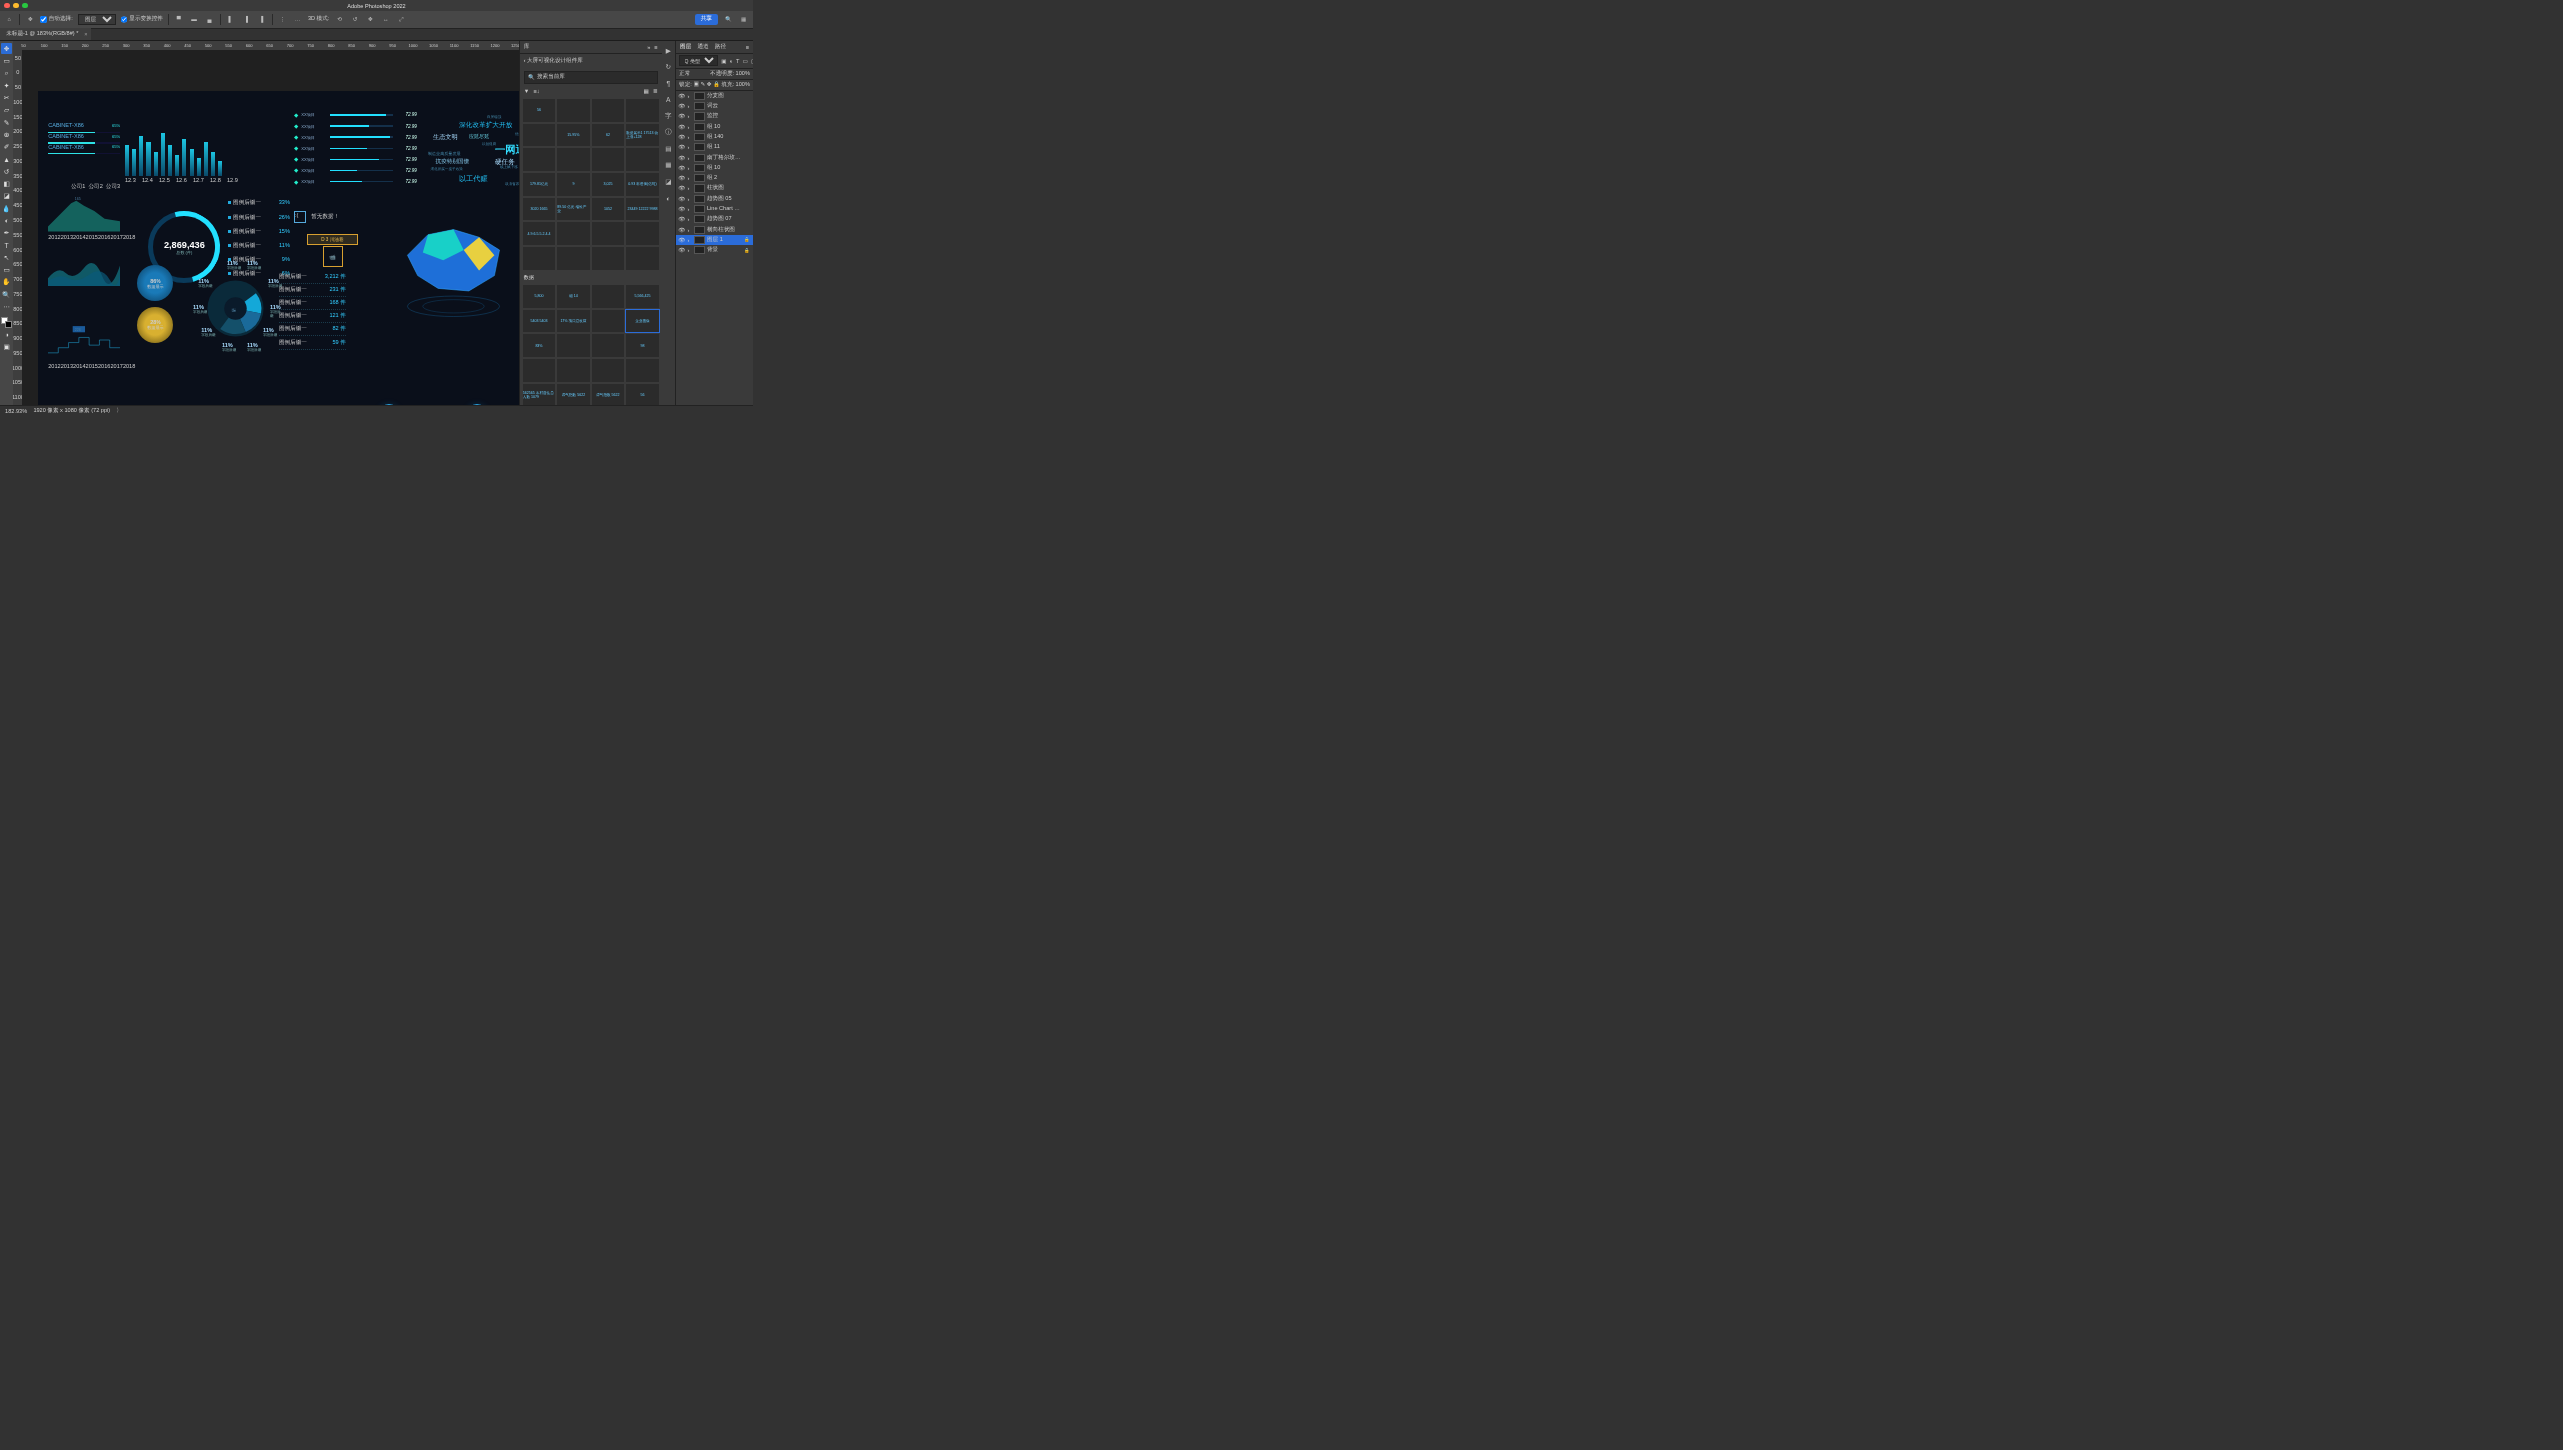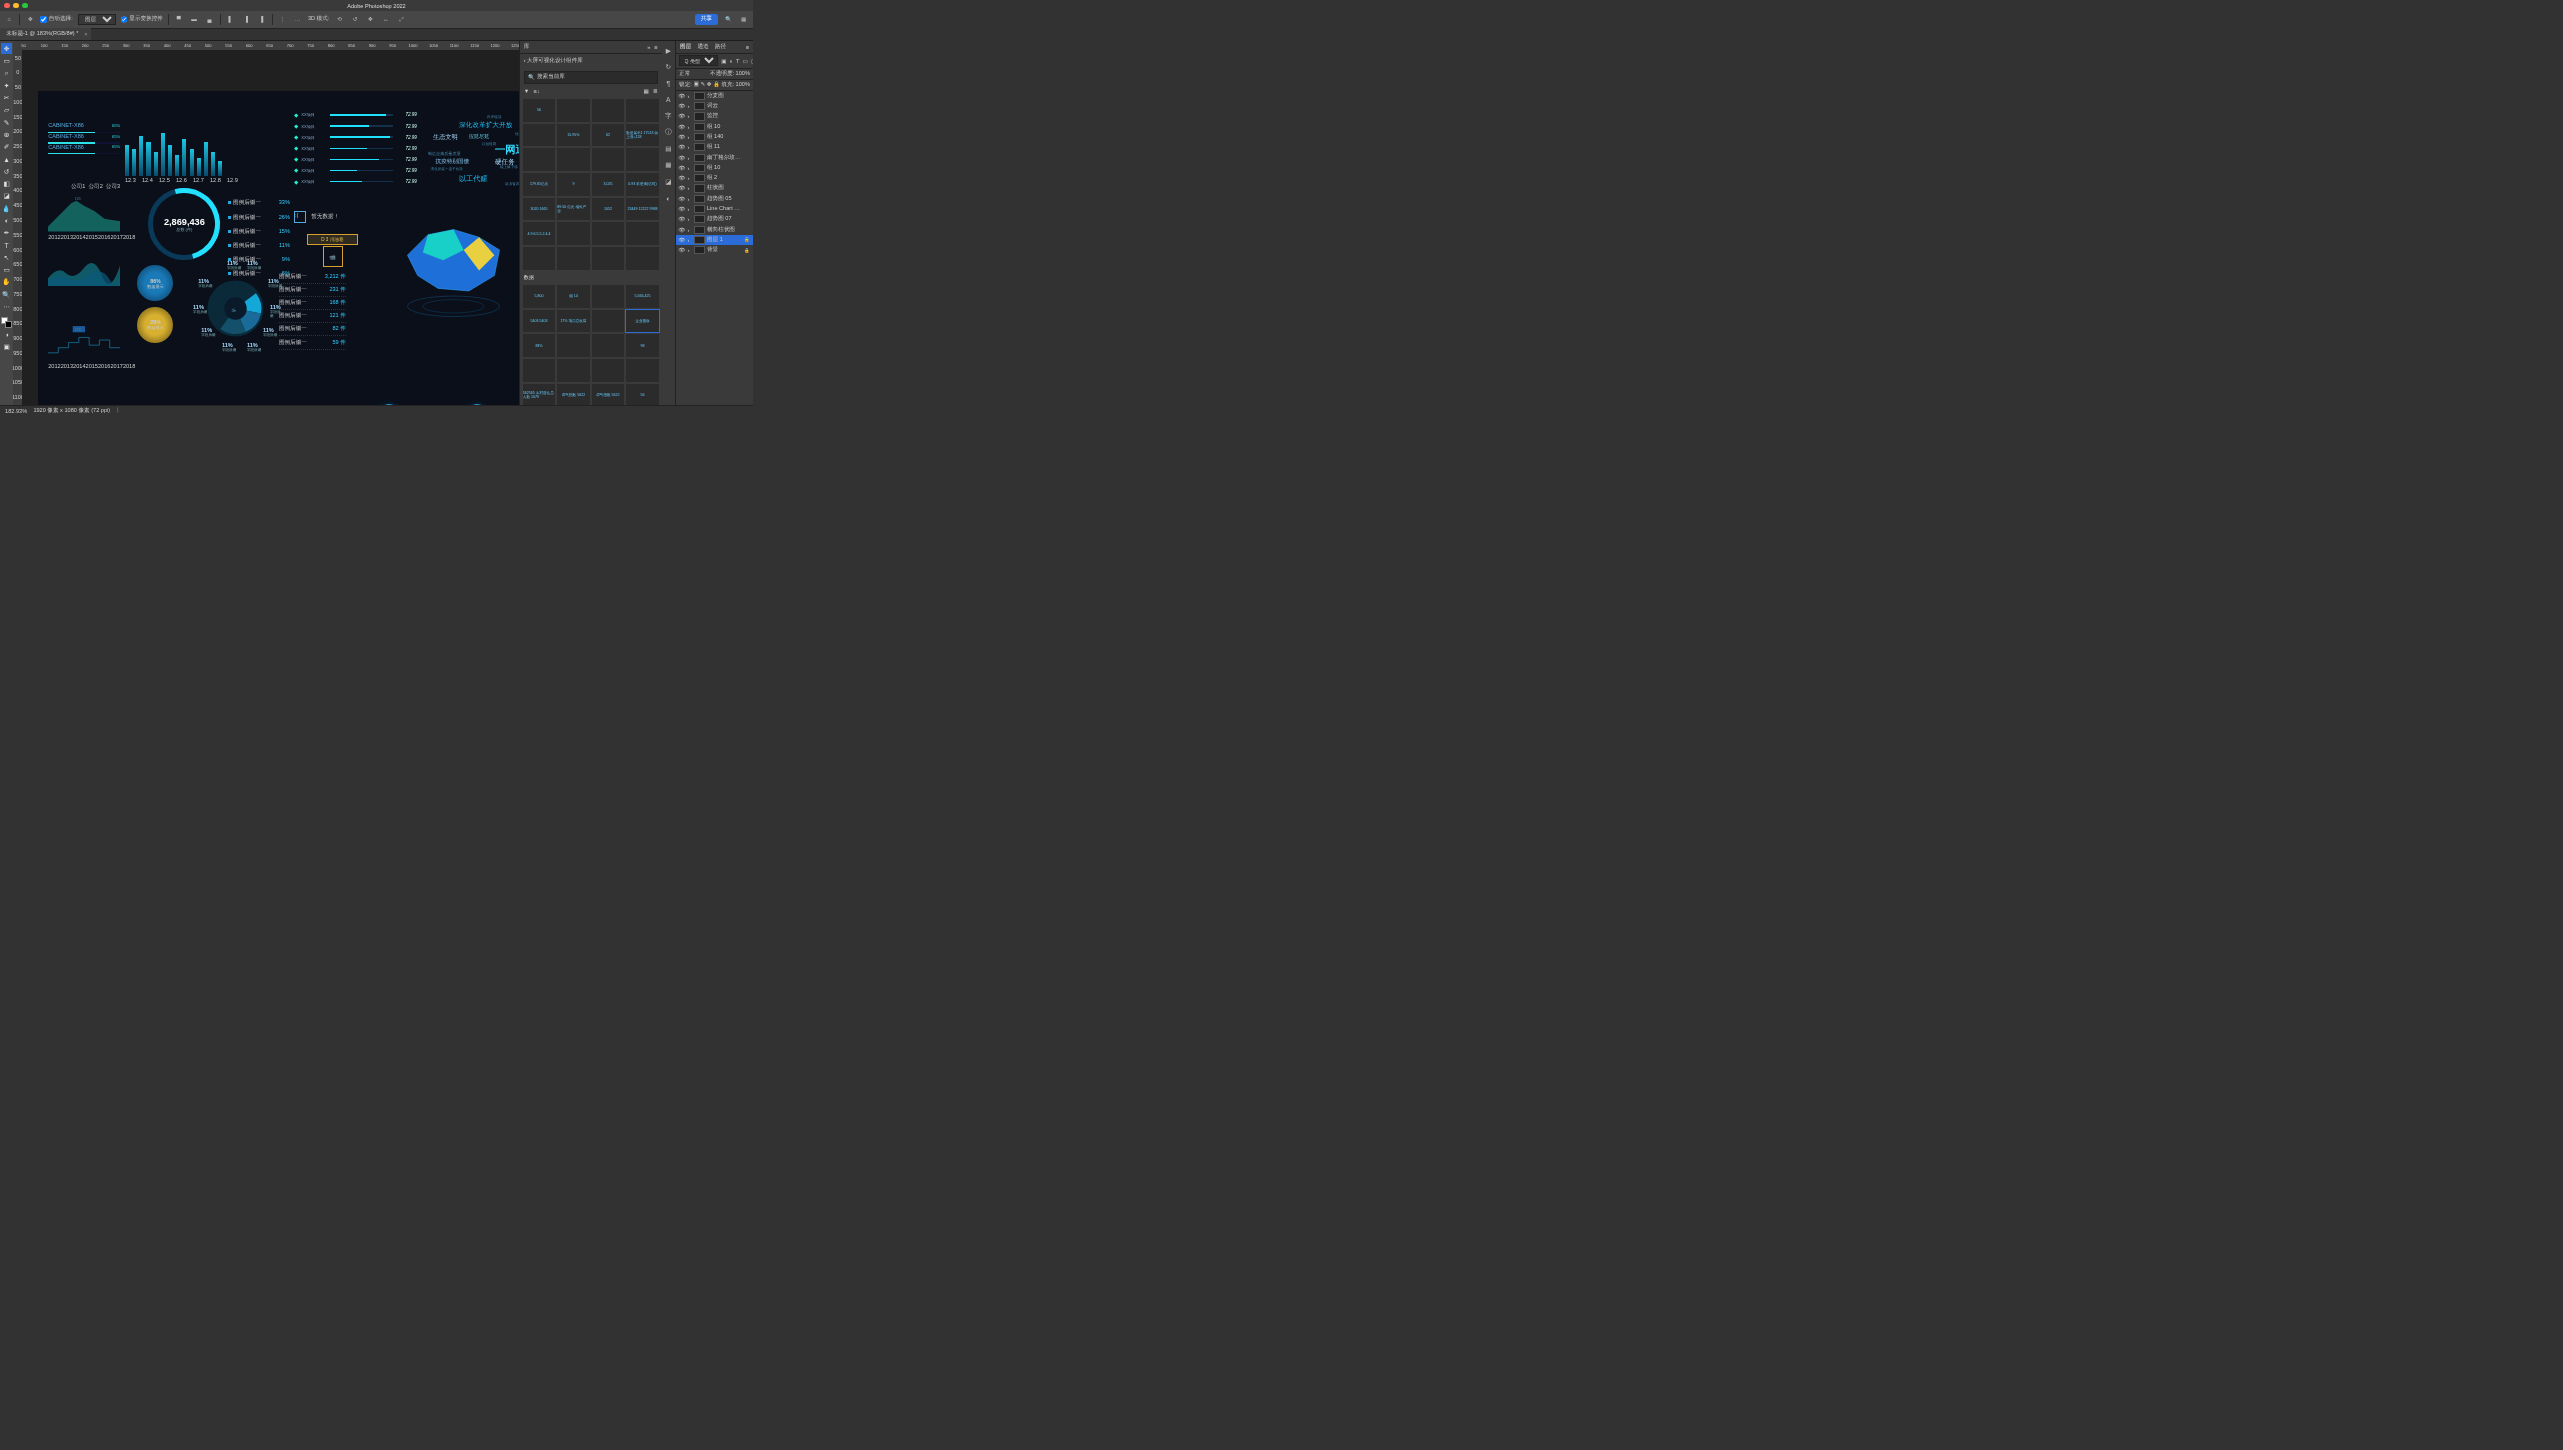--- a/index.html
+++ b/index.html
@@ -54,21 +54,21 @@
 .xx-list{left:256px;top:20.5px;width:123px}
 .xx-list .row{display:flex;align-items:center;gap:3.1px;margin-bottom:5.1px}
 .xx-list .lbl{width:26px;font-size:4.1px;color:#8ac}
 .xx-list .track{flex:1;height:1.5px;background:#14304a;position:relative}
 .xx-list .track i{position:absolute;height:100%;background:#22e0ff}
 .xx-list .val{font-size:4.6px;font-style:italic;color:#cfe;width:20.5px;text-align:right}
 .wordcloud{left:390px;top:20.5px;width:118px;height:77px;font-size:4.1px}
 .wordcloud span{position:absolute;white-space:nowrap}
 .areaA{left:10.3px;top:97px;width:72px;height:46px}
 .areaA svg{width:100%;height:100%}
-.gauge-big{left:103px;top:97px;width:87px;height:87px;display:flex;flex-direction:column;align-items:center;justify-content:flex-start}
+.gauge-big{left:103px;top:105px;width:87px;height:87px;display:flex;flex-direction:column;align-items:center;justify-content:flex-end}
 .gauge-big .ring{width:72px;height:72px;border-radius:50%;border:5.1px solid #0a3a5a;position:relative;display:flex;flex-direction:column;align-items:center;justify-content:center}
 .gauge-big .ring::before{content:"";position:absolute;inset:-5.1px;border-radius:50%;border:5.1px solid transparent;border-top-color:#22e0ff;border-right-color:#22e0ff;transform:rotate(30deg)}
 .gauge-big .num{font-size:9.2px;color:#fff;font-weight:bold}
 .gauge-big .cap{font-size:4.1px;color:#7aa}
 .pct-list{left:190px;top:108px;width:62px}
 .pct-list .row{display:flex;justify-content:space-between;font-size:4.1px;margin-bottom:6.2px}
 .pct-list .row .v{color:#3cf}
 .nodata{left:256px;top:115px;width:113px;height:20.5px;display:flex;align-items:center;gap:5.1px;color:#5ad;font-size:7.2px}
 .nodata .box{width:12.3px;height:12.3px;border:0.5px solid #5ad;position:relative}
 .d3chip{left:269px;top:143px;width:51px;height:10.3px;background:rgba(255,200,60,.15);border:0.5px solid #d8a030;color:#f0c050;font-size:4.6px;display:flex;align-items:center;justify-content:center}

